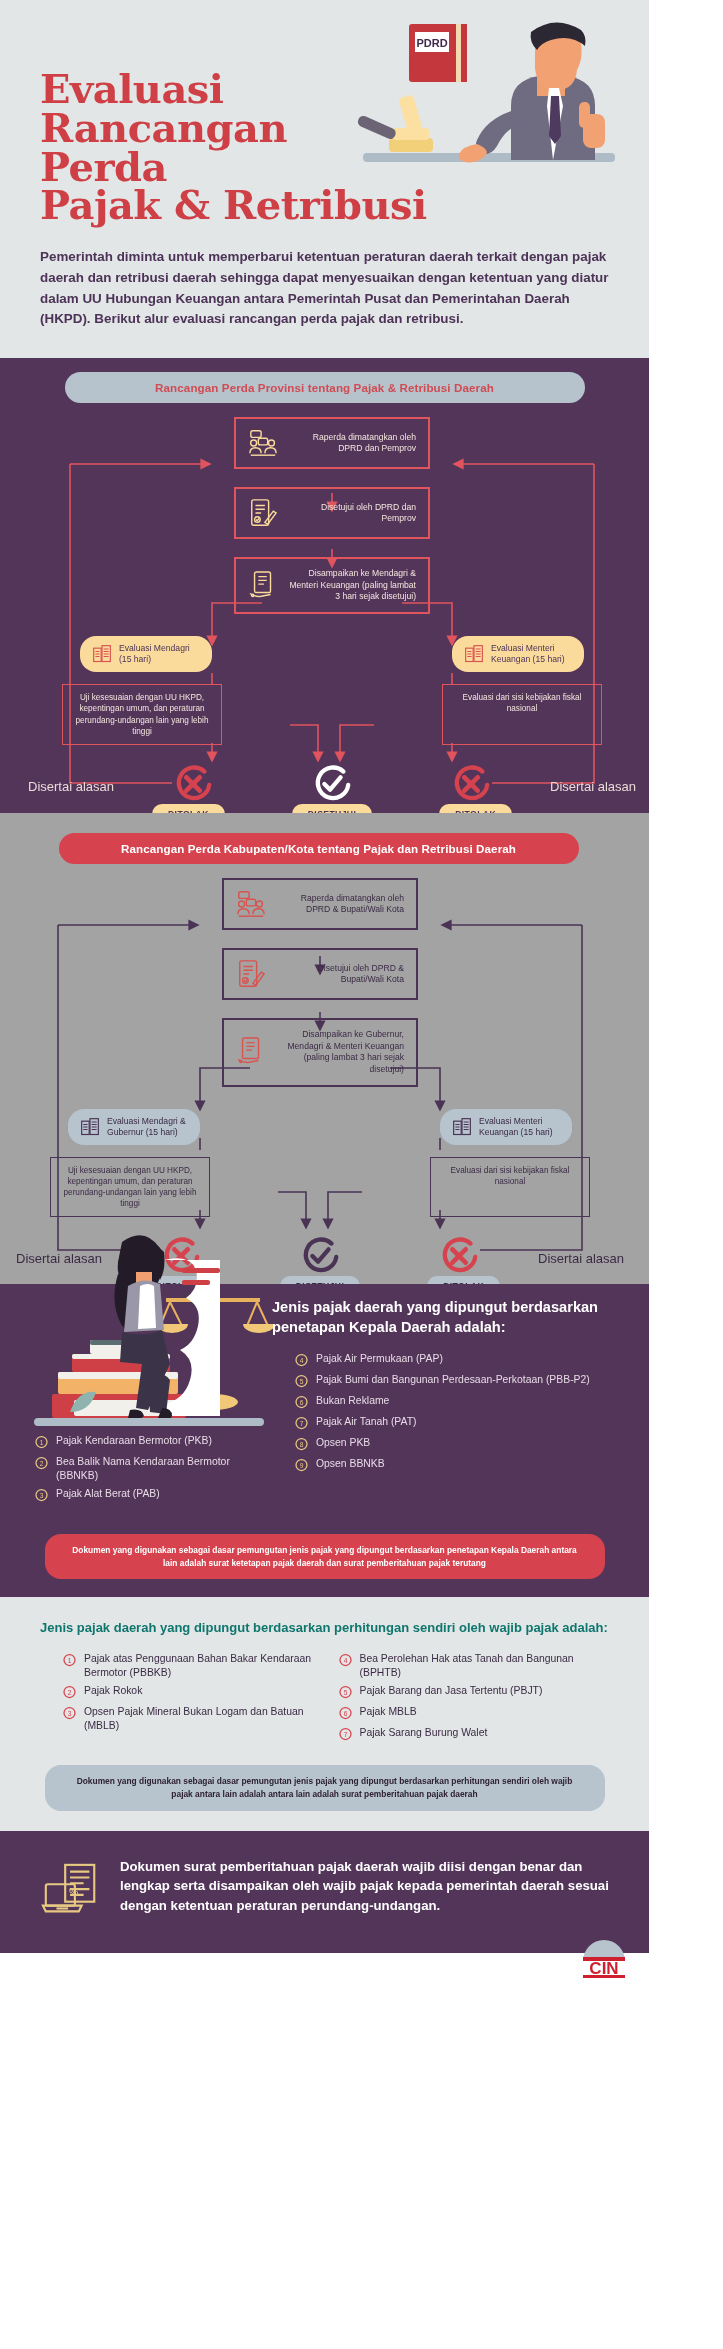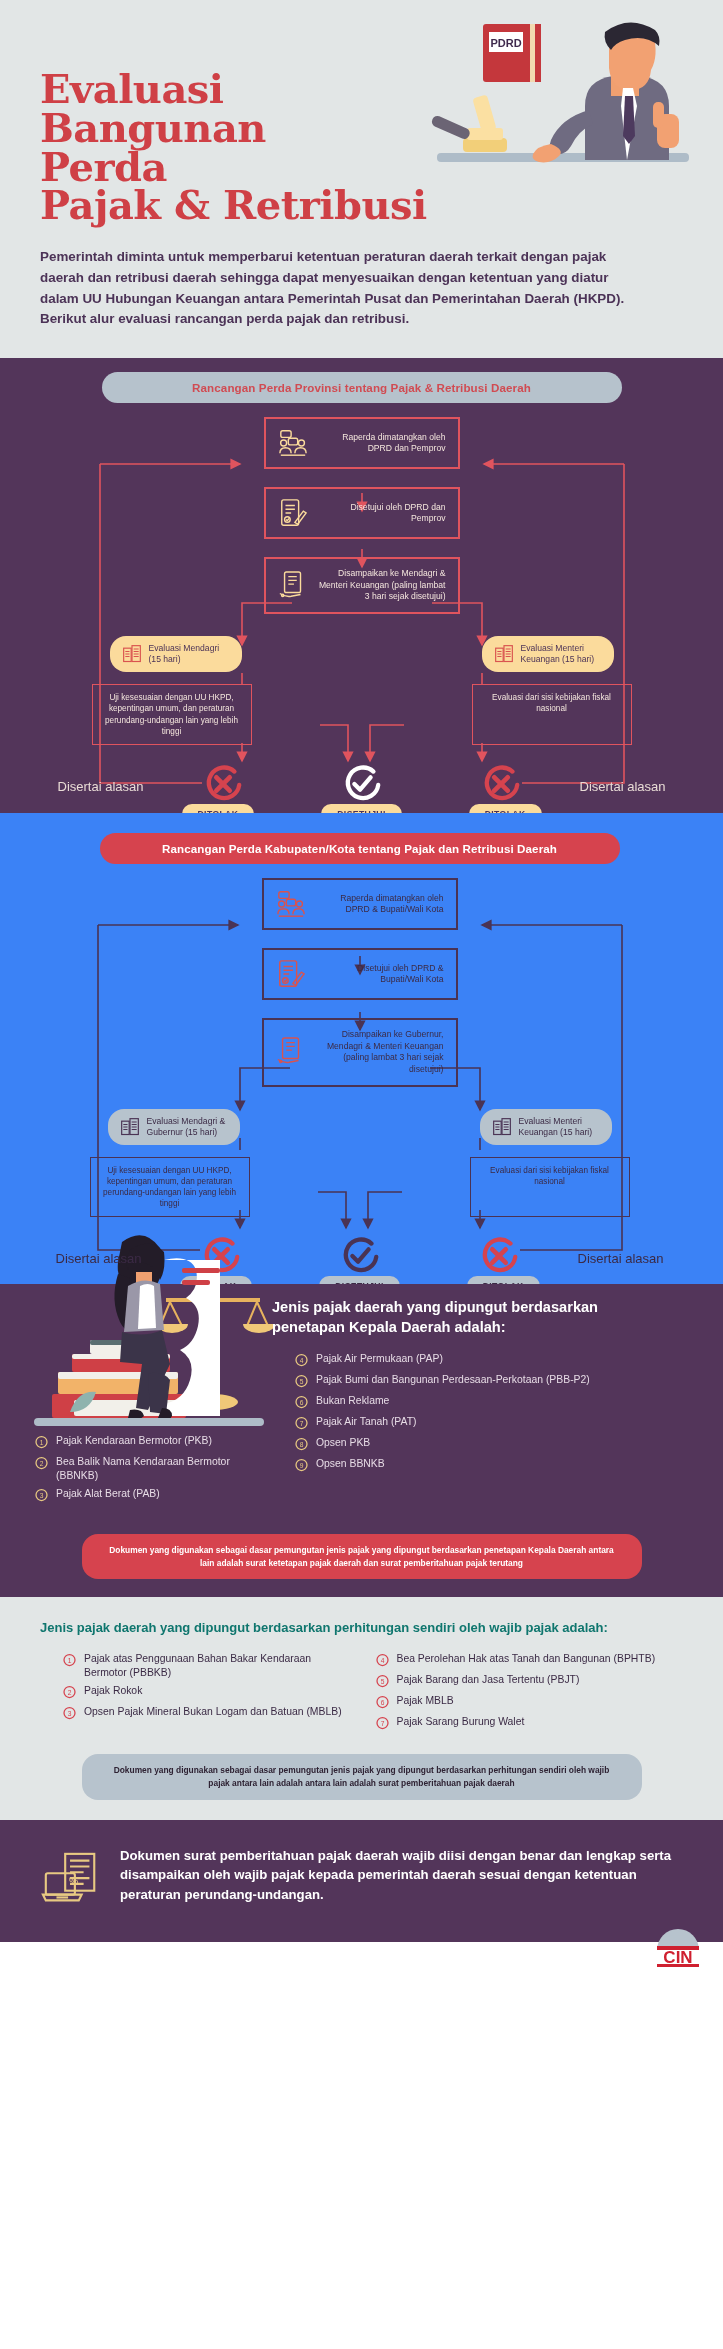--- a/index.html
+++ b/index.html
@@ -2,21 +2,21 @@
 <html><head>
 <meta charset="utf-8">
 <style>
   * { box-sizing: border-box; margin: 0; padding: 0; }
   body {
     width: 723px;
     font-family: "Liberation Sans", sans-serif;
     background: #ffffff;
     color: #3f2a4d;
   }
-  .page { width: 723px; position: relative; overflow: hidden; }
+  .page { width: 649px; position: relative; overflow: hidden; }
 
   
   .hero {
     background: #e2e6e6;
     padding: 18px 40px 28px 40px;
     position: relative;
     min-height: 300px;
   }
   .hero-art {
     position: absolute;
@@ -43,21 +43,21 @@
     margin-top: 22px;
     font-size: 13.4px;
     line-height: 1.55;
     font-weight: bold;
     color: #4c3357;
     max-width: 600px;
   }
 
   
   .sec-purple { background: #53355a; padding: 0 22px 26px 22px; position: relative; }
-  .sec-light  { background: #3b82f6; padding: 0 22px 26px 18px; position: relative; }
+  .sec-light  { background: #a3a3a3; padding: 0 22px 26px 10px; position: relative; }
 
   .band-pad-top { height: 14px; }
 
   .sec-banner {
     margin: 0 auto;
     width: 520px;
     border-radius: 20px;
     text-align: center;
     font-size: 11.6px;
     font-weight: bold;
@@ -241,21 +241,21 @@
 
         <g>
           <rect x="282" y="104" width="22" height="34" rx="8" fill="#f2a172"></rect>
           <rect x="278" y="92" width="11" height="26" rx="5" fill="#f2a172"></rect>
         </g>
       </g>
     </svg>
 
     <div class="hero-title">
       <span>Evaluasi</span>
-      <span>Bangunan</span>
+      <span>Rancangan</span>
       <span>Perda</span>
       <span>Pajak &amp; Retribusi</span>
     </div>
 
     <p class="hero-intro">Pemerintah diminta untuk memperbarui ketentuan peraturan daerah terkait dengan pajak daerah dan retribusi daerah sehingga dapat menyesuaikan dengan ketentuan yang diatur dalam UU Hubungan Keuangan antara Pemerintah Pusat dan Pemerintahan Daerah (HKPD). Berikut alur evaluasi rancangan perda pajak dan retribusi.</p>
   </div>
 
   <div class="sec-purple flow-dark">
     <div class="band-pad-top"></div>
     <div class="sec-banner banner-grey">Rancangan Perda Provinsi tentang Pajak &amp; Retribusi Daerah</div>

